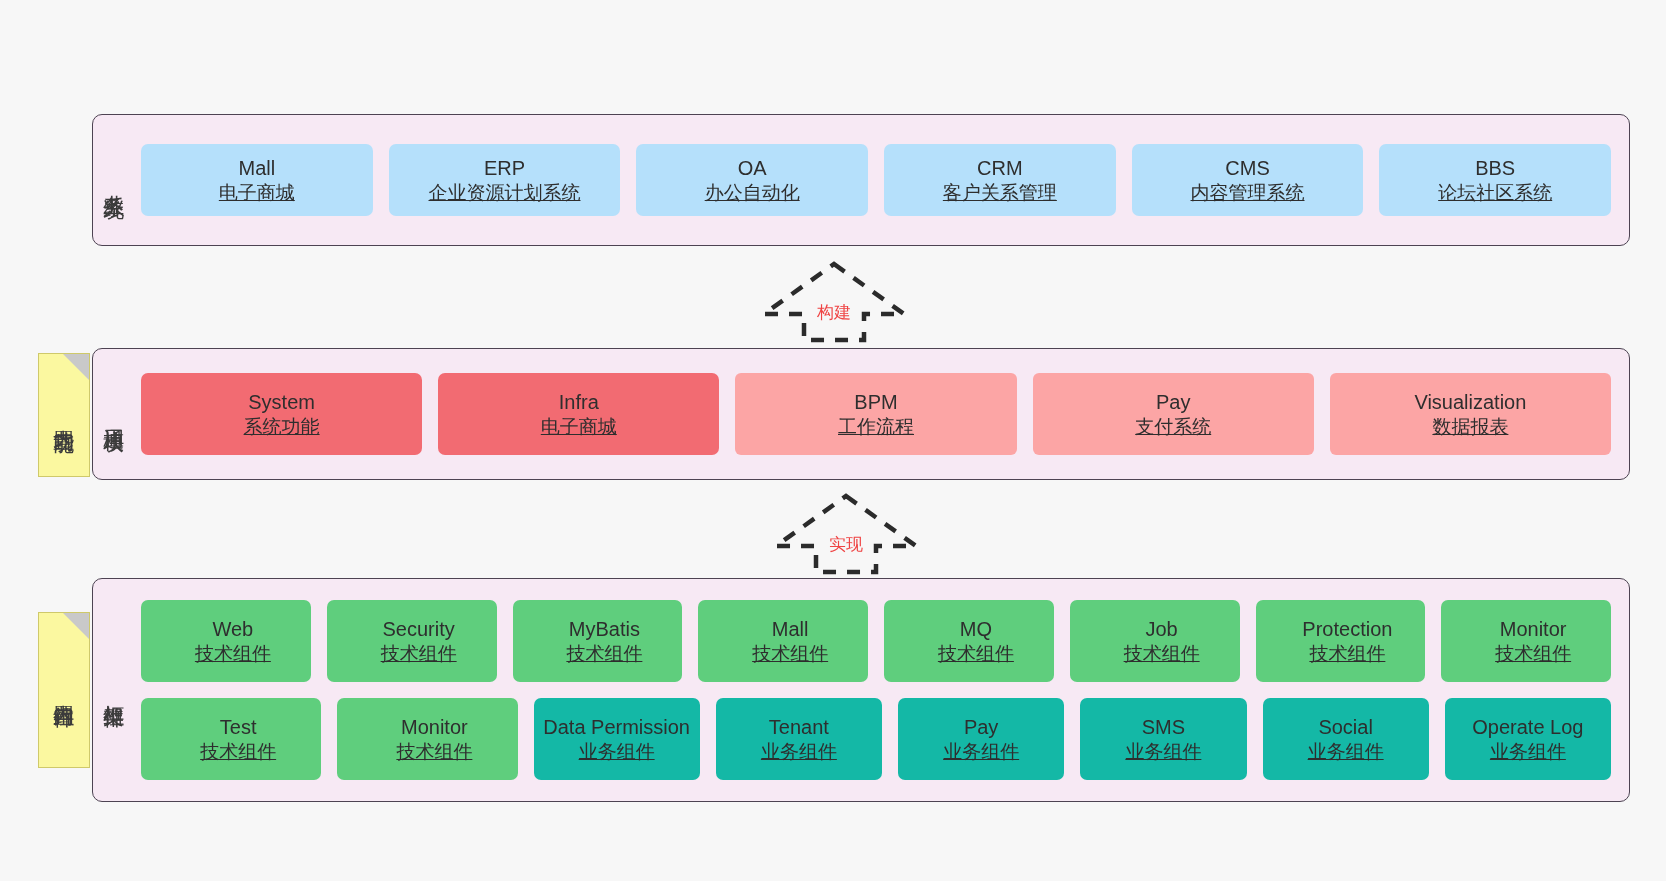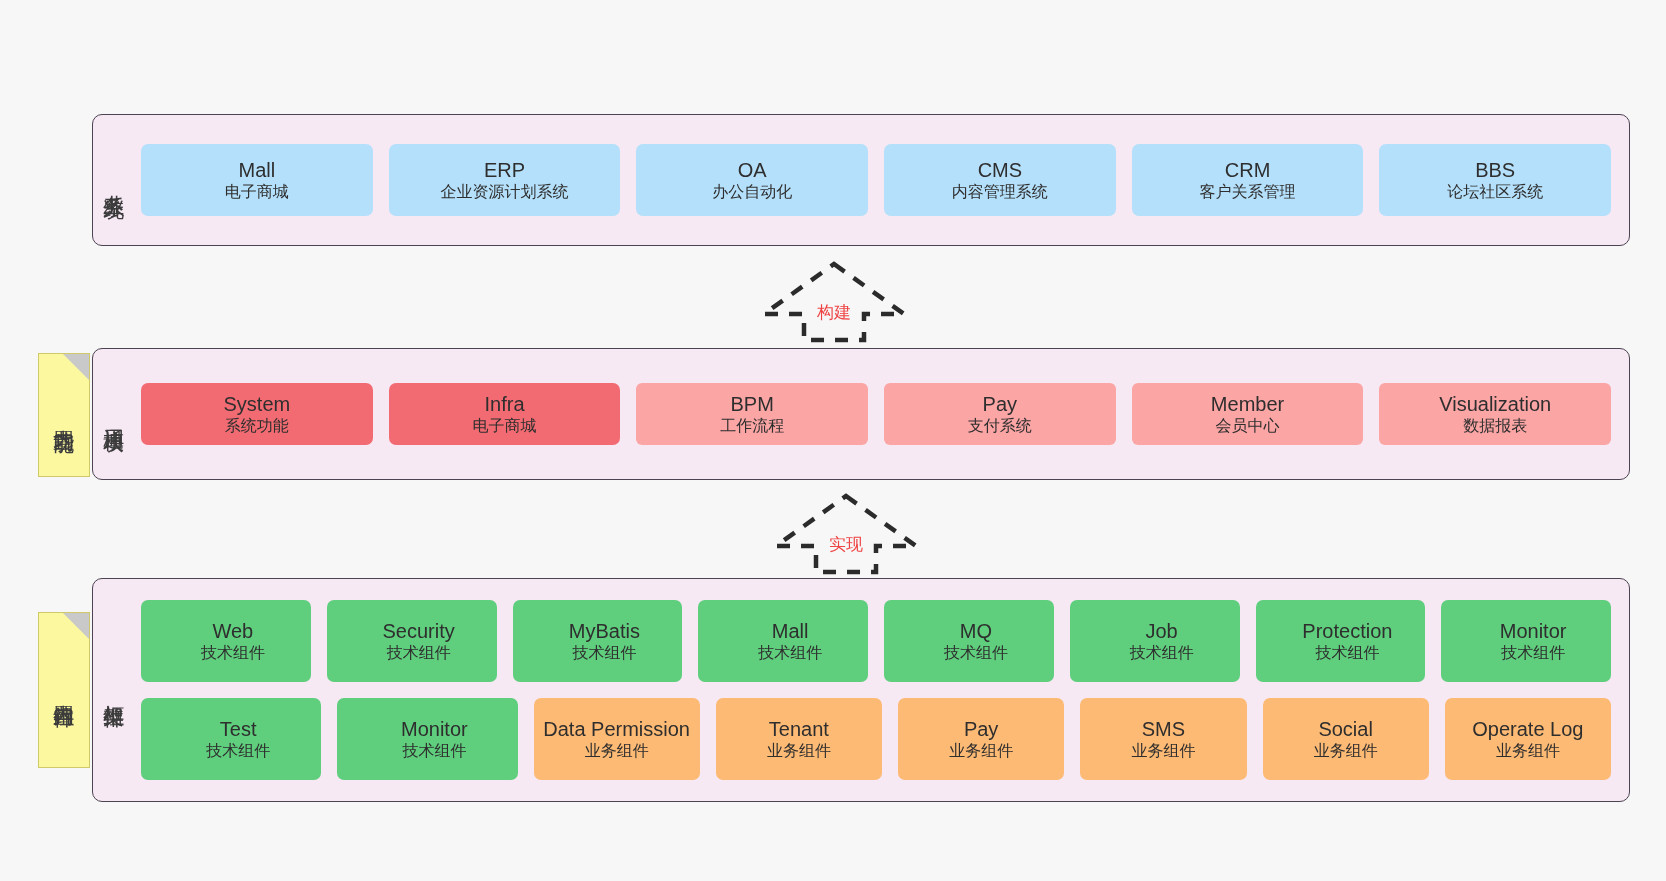--- a/index.html
+++ b/index.html
@@ -71,52 +71,53 @@
     line-height: 1.22;
     box-sizing: border-box;
     padding: 4px 6px;
   }
   .cell .en {
     font-size: 20px;
     color: #2e2e2e;
     white-space: normal;
   }
   .cell .cn {
-    font-size: 16px;
+    font-size: 19px;
     color: #2e2e2e;
+    text-decoration: underline;
   }
 
   
   #layer-business {
     left: 92px;
     top: 114px;
     width: 1538px;
     height: 132px;
   }
   #layer-business .cell { height: 72px; background: #b5e0fb; }
 
   #layer-modules {
     left: 92px;
     top: 348px;
     width: 1538px;
     height: 132px;
   }
-  #layer-modules .cell { height: 62px; }
+  #layer-modules .cell { height: 82px; }
   .c-red    { background: #f26b72; }
   .c-pink   { background: #fca5a5; border-radius: 6px; }
 
   #layer-framework {
     left: 92px;
     top: 578px;
     width: 1538px;
     height: 224px;
   }
   #layer-framework .cell { height: 82px; }
   .c-green  { background: #5fce7d; padding-left: 20px; }
-  .c-lgreen { background: #fdba74; text-align: right; }
+  .c-lgreen { background: #14b8a6; text-align: right; }
 
   
   .note {
     position: absolute;
     background: #fbf8a0;
     border: 1px solid #cfc96a;
     box-sizing: border-box;
     display: flex;
     align-items: center;
     justify-content: center;
@@ -194,26 +195,26 @@
         </div>
         <div class="cell">
           <span class="en">ERP</span>
           <span class="cn">企业资源计划系统</span>
         </div>
         <div class="cell">
           <span class="en">OA</span>
           <span class="cn">办公自动化</span>
         </div>
         <div class="cell">
+          <span class="en">CRM</span>
+          <span class="cn">客户关系管理</span>
+        </div>
+        <div class="cell">
           <span class="en">CMS</span>
           <span class="cn">内容管理系统</span>
-        </div>
-        <div class="cell">
-          <span class="en">CRM</span>
-          <span class="cn">客户关系管理</span>
         </div>
         <div class="cell">
           <span class="en">BBS</span>
           <span class="cn">论坛社区系统</span>
         </div>
       </div>
     </div>
   </div>
 
   <div class="uml-arrow" id="arrow-build">
@@ -242,24 +243,20 @@
         </div>
         <div class="cell c-pink">
           <span class="en">BPM</span>
           <span class="cn">工作流程</span>
         </div>
         <div class="cell c-pink">
           <span class="en">Pay</span>
           <span class="cn">支付系统</span>
         </div>
         <div class="cell c-pink">
-          <span class="en">Member</span>
-          <span class="cn">会员中心</span>
-        </div>
-        <div class="cell c-pink">
           <span class="en">Visualization</span>
           <span class="cn">数据报表</span>
         </div>
       </div>
     </div>
   </div>
 
   <div class="uml-arrow" id="arrow-impl">
     <svg width="152" height="88" viewBox="0 0 152 88">
       <path d="M76 6 L146 56 L106 56 L106 82 L46 82 L46 56 L6 56 Z" fill="none" stroke="#2b2b2b" stroke-width="4.5" stroke-dasharray="13,11" stroke-linejoin="miter"></path>

